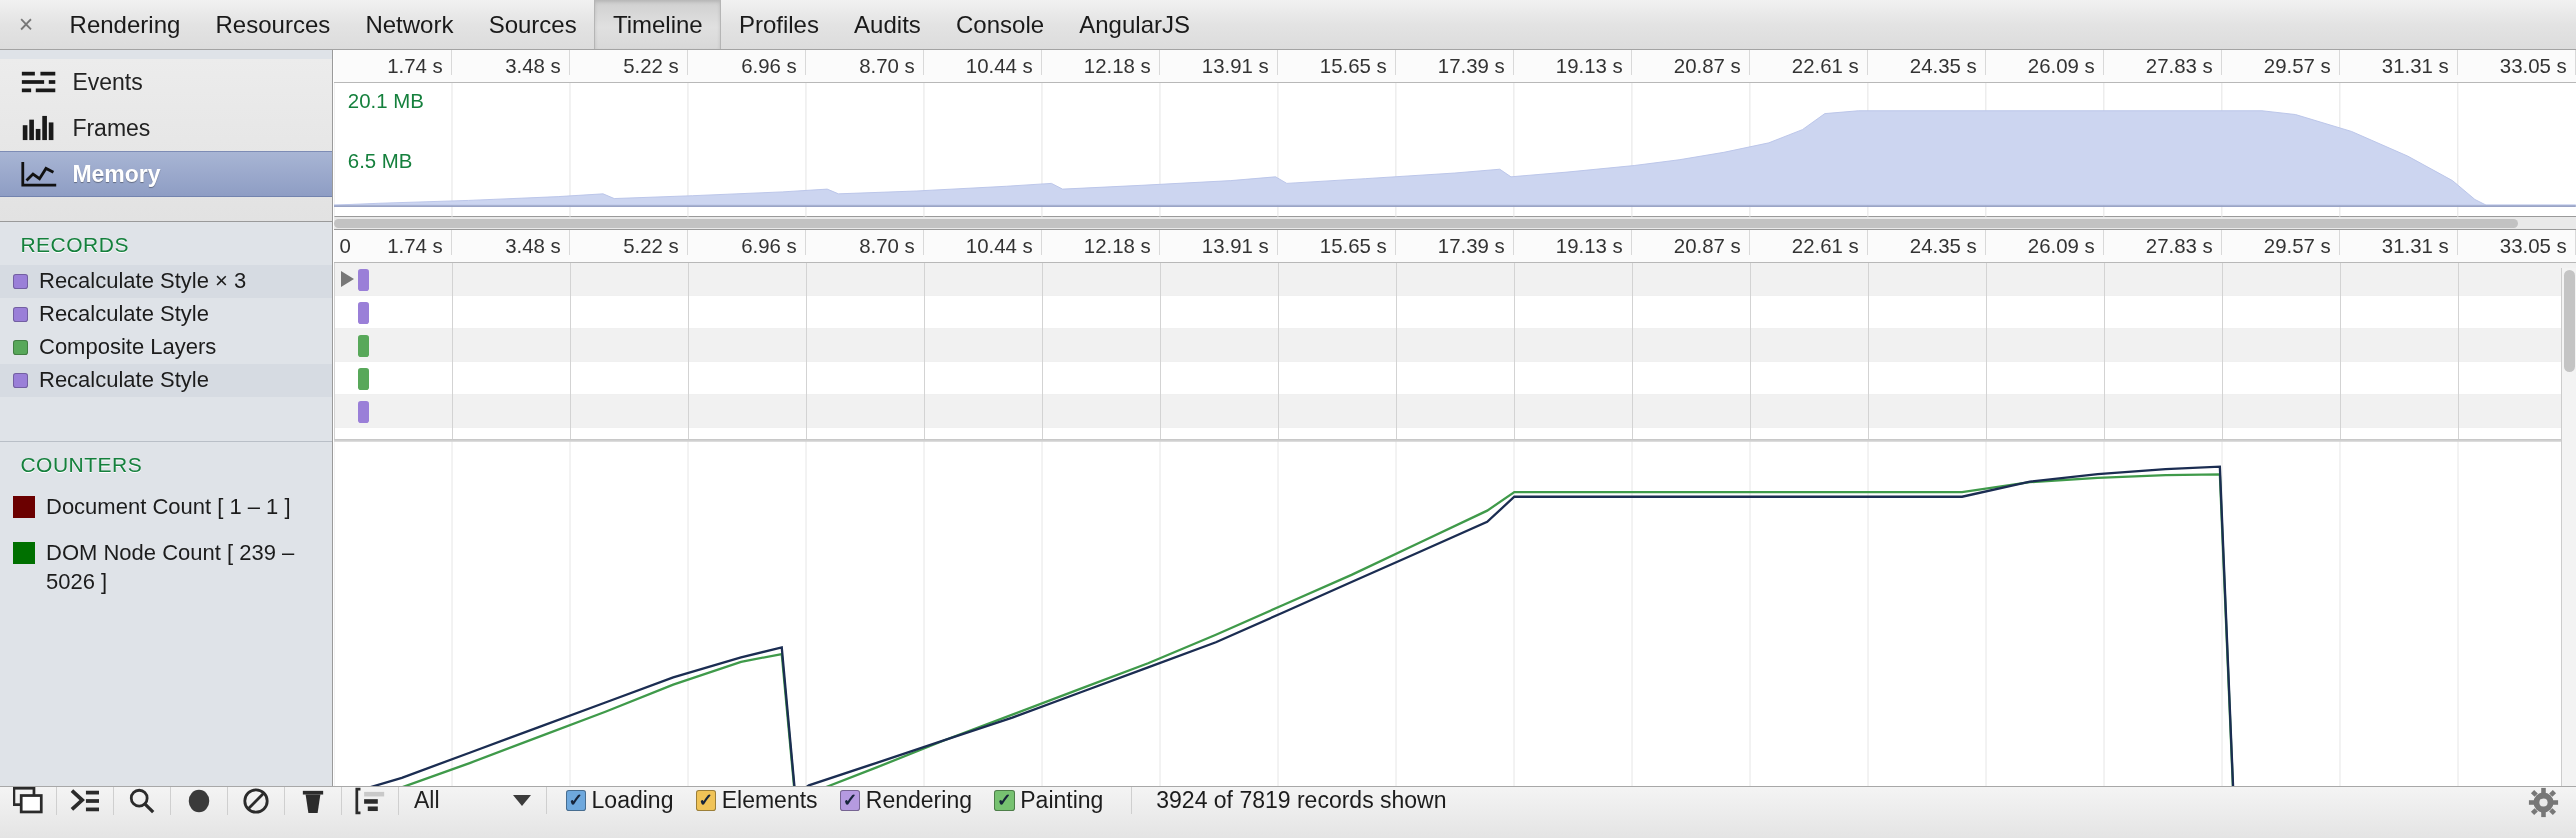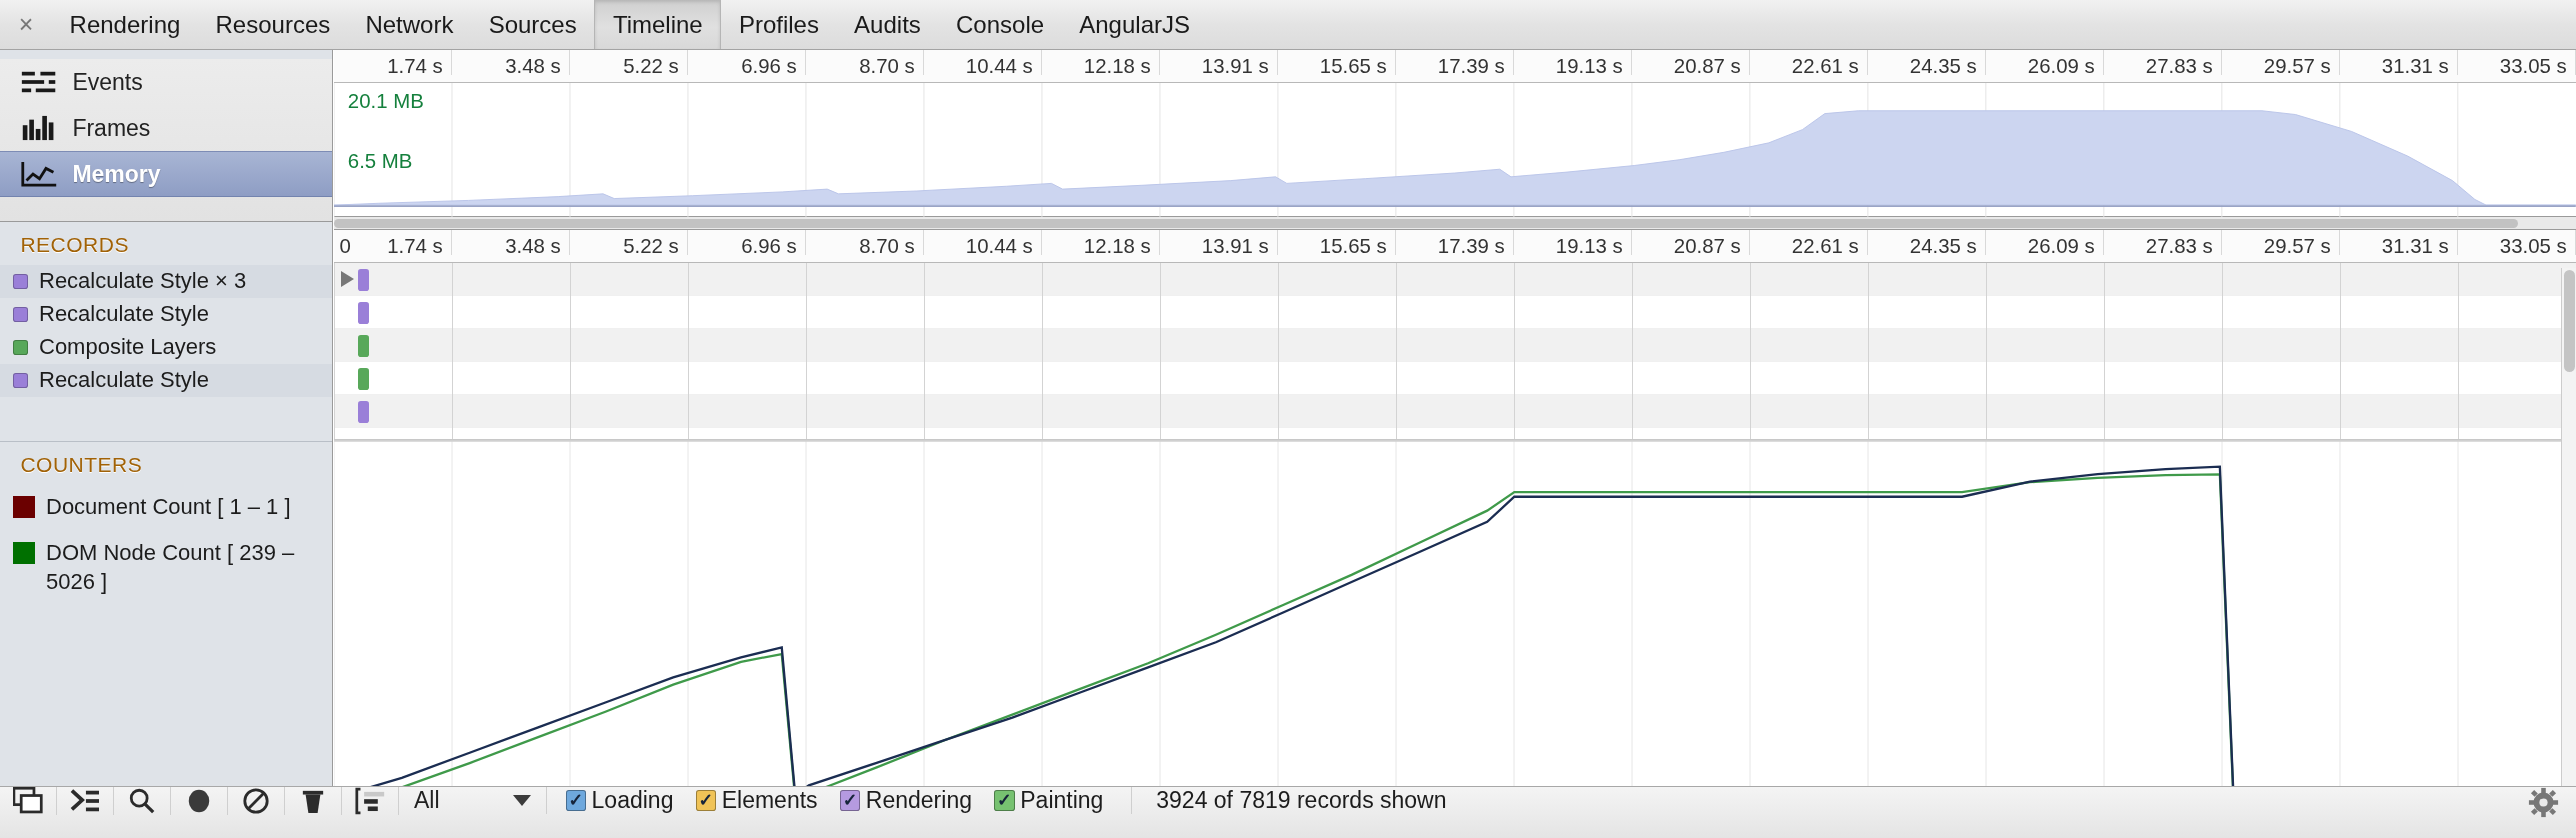--- a/index.html
+++ b/index.html
@@ -47,21 +47,21 @@
   }
   .view-row.first { margin-top: 9.3px; }
   .view-row.selected {
     background: linear-gradient(to bottom,#a8b5d4 0%, #8e9dc4 100%);
     color: #fff; font-weight: bold; text-shadow: 0 0.9px 0.9px rgba(0,0,0,.35);
     border-top: 0.9px solid #7d8cb5; border-bottom: 0.9px solid #7383ae;
   }
   .view-icon { width: 39px; height: 28px; margin-right: 13px; flex: 0 0 auto; }
 
   .sec-header {
-    font-size: 21px; color: #a16207; letter-spacing: 0.5px;
+    font-size: 21px; color: #15803d; letter-spacing: 0.5px;
     padding: 11px 0 7.4px 20.4px; text-shadow: 0 0.9px 0 #fff;
     background: #dfe3e8;
   }
   #records-panel { height: 176px; overflow: hidden; background:#dfe3e8; }
   .rec-row {
     height: 33px; display: flex; align-items: center; padding-left: 13px;
     font-size: 22px; color: #1c1c1c; white-space: nowrap; cursor: default;
   }
   .rec-row.alt { background: #d6dbe2; }
   .swatch { width: 15px; height: 15px; border-radius: 2.8px; margin-right: 11px; flex:0 0 auto;

